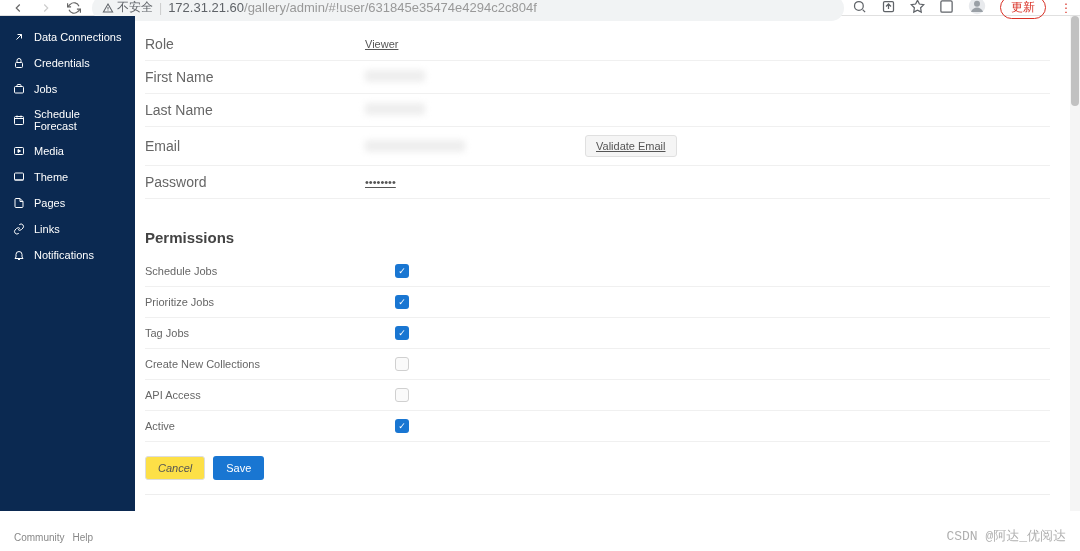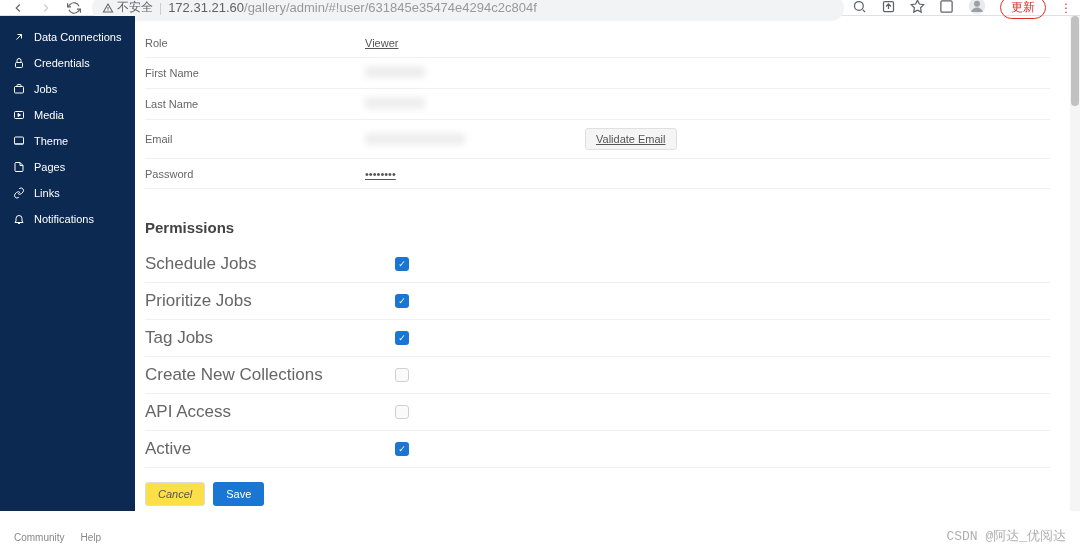--- a/index.html
+++ b/index.html
@@ -20,46 +20,46 @@
     
     .app { display: flex; height: 495px; }
     .sidebar { width: 135px; background: #0b2951; color: #fff; padding-top: 8px; }
     .sidebar-item { display: flex; align-items: center; gap: 8px; padding: 6px 12px; font-size: 11px; cursor: pointer; }
     .sidebar-icon { width: 14px; height: 14px; display: flex; align-items: center; justify-content: center; flex-shrink: 0; }
     
     .main { flex: 1; overflow-y: auto; padding: 0 30px 20px 10px; position: relative; }
     .section { padding: 12px 0; }
     
     .field-row { display: flex; align-items: center; padding: 8px 0; border-bottom: 1px solid #f0f0f0; min-height: 30px; }
-    .field-label { width: 220px; color: #666; font-size: 11px; }
+    .field-label { width: 220px; color: #666; font-size: 14px; }
     .field-value { flex: 1; color: #555; font-size: 11px; text-decoration: underline; }
     .blur-val { filter: blur(3px); color: #aaa; background: #eee; display: inline-block; width: 60px; height: 12px; border-radius: 2px; }
     .blur-email { filter: blur(3px); color: #aaa; background: #eee; display: inline-block; width: 100px; height: 12px; border-radius: 2px; }
     
     .validate-btn { background: #f5f5f5; border: 1px solid #e0e0e0; padding: 4px 10px; border-radius: 3px; font-size: 11px; color: #555; cursor: pointer; margin-left: 120px; }
     
     .section-title { font-size: 15px; font-weight: 700; color: #444; padding: 18px 0 10px; }
     
     .perm-row { display: flex; align-items: center; padding: 8px 0; border-bottom: 1px solid #f0f0f0; }
-    .perm-label { width: 250px; color: #666; font-size: 17px; }
+    .perm-label { width: 250px; color: #666; font-size: 11px; }
     .checkbox { width: 14px; height: 14px; border-radius: 3px; display: flex; align-items: center; justify-content: center; }
     .checkbox.checked { background: #1976d2; }
     .checkbox.unchecked { border: 1px solid #d0d0d0; background: #fafafa; }
     .check-mark { color: #fff; font-size: 9px; }
     
     .btn-row { display: flex; gap: 8px; padding: 14px 0; }
     .btn { padding: 5px 12px; border-radius: 3px; font-size: 11px; cursor: pointer; border: 1px solid transparent; }
     .btn-cancel { background: #fde047; border-color: #ddd; color: #555; font-style: italic; }
     .btn-primary { background: #1976d2; color: #fff; }
     
     .keys-row { display: flex; align-items: baseline; gap: 12px; padding-top: 14px; border-top: 1px solid #eee; }
     .keys-title { font-size: 15px; font-weight: 400; color: #444; }
     .edit-link { font-size: 11px; color: #aaa; border-left: 1px solid #ddd; padding-left: 10px; }
     
-    .footer { position: absolute; bottom: 0; left: 0; display: flex; gap: 16px; padding: 8px 14px; font-size: 10px; color: #888; }
+    .footer { position: absolute; bottom: 0; left: 0; display: flex; gap: 8px; padding: 8px 14px; font-size: 10px; color: #888; }
     
     .watermark { position: absolute; bottom: 6px; right: 14px; font-size: 13px; color: rgba(120,120,120,0.6); font-family: Liberation Mono, monospace; }
     
     .scrollbar-track { position: absolute; right: 0; top: 0; width: 10px; height: 100%; background: #f5f5f5; }
     .scrollbar-thumb { position: absolute; right: 1px; top: 0; width: 8px; height: 90px; background: #c1c1c1; border-radius: 4px; }
   </style>
 </head>
 <body>
 
 <div class="browser-bar">
@@ -141,20 +141,29 @@
           <svg width="12" height="12" viewBox="0 0 24 24" fill="none" stroke="currentColor" stroke-width="2">
             <rect x="3" y="7" width="18" height="13" rx="2"></rect>
             <path d="M8 7V5a2 2 0 012-2h4a2 2 0 012 2v2"></path>
           </svg>
         </span>
       <span>Jobs</span>
     </div>
     <div class="sidebar-item">
       <span class="sidebar-icon">
           <svg width="12" height="12" viewBox="0 0 24 24" fill="none" stroke="currentColor" stroke-width="2">
+            <rect x="3" y="5" width="18" height="16" rx="2"></rect>
+            <path d="M3 9h18M8 3v4M16 3v4"></path>
+          </svg>
+        </span>
+      <span>Schedule Forecast</span>
+    </div>
+    <div class="sidebar-item">
+      <span class="sidebar-icon">
+          <svg width="12" height="12" viewBox="0 0 24 24" fill="none" stroke="currentColor" stroke-width="2">
             <rect x="3" y="5" width="18" height="14" rx="2"></rect>
             <path d="M10 9l5 3-5 3z" fill="currentColor"></path>
           </svg>
         </span>
       <span>Media</span>
     </div>
     <div class="sidebar-item">
       <span class="sidebar-icon">
           <svg width="12" height="12" viewBox="0 0 24 24" fill="none" stroke="currentColor" stroke-width="2">
             <rect x="3" y="4" width="18" height="14" rx="2"></rect>

